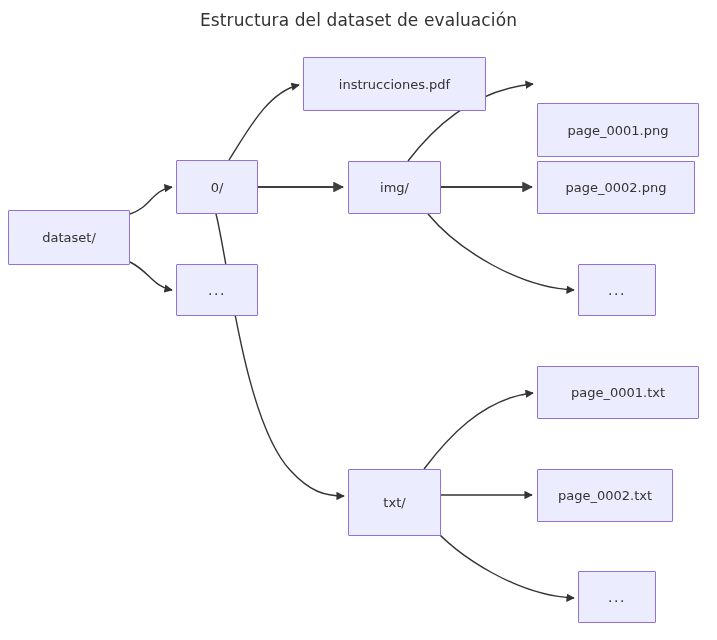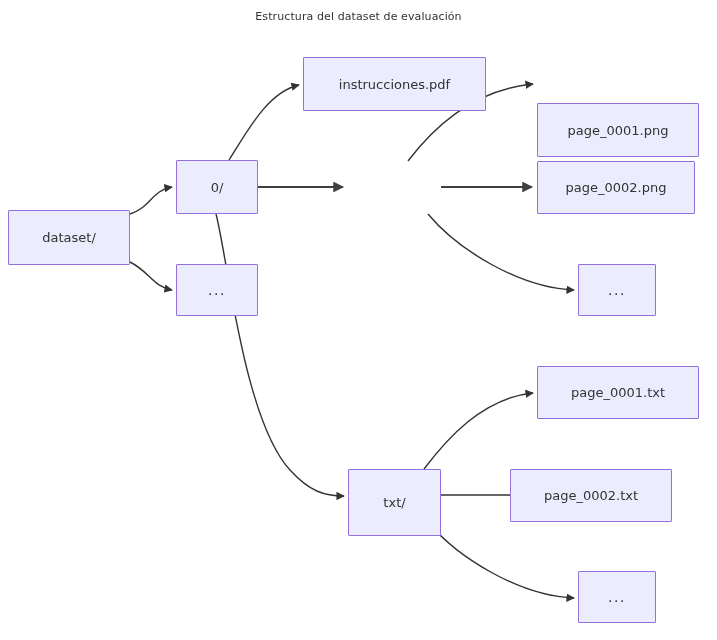--- a/index.html
+++ b/index.html
@@ -19,21 +19,21 @@
     inset: 0;
     width: 717px;
     height: 640px;
   }
   #diagram-title {
     position: absolute;
     left: 0;
     top: 10px;
     width: 717px;
     text-align: center;
-    font-size: 11px;
+    font-size: 17px;
     color: #333333;
     letter-spacing: 0.1px;
     white-space: nowrap;
   }
   #edge-layer {
     position: absolute;
     left: 0;
     top: 0;
     width: 717px;
     height: 640px;
@@ -119,20 +119,23 @@
   </div>
 
   <div class="node ellipsis" style="left:176px; top:264px; width:82px; height:52px;">
     <span class="node-label">...</span>
   </div>
 
   <div class="node" style="left:303px; top:57px; width:183px; height:54px;">
     <span class="node-label">instrucciones.pdf</span>
   </div>
 
+  <div class="node" style="left:348px; top:161px; width:93px; height:53px;">
+    <span class="node-label">img/</span>
+  </div>
 
   <div class="node" style="left:348px; top:469px; width:93px; height:67px;">
     <span class="node-label">txt/</span>
   </div>
 
   <div class="node" style="left:537px; top:57px; width:162px; height:54px;margin-top:46px;">
     <span class="node-label">page_0001.png</span>
   </div>
 
   <div class="node" style="left:537px; top:161px; width:158px; height:53px;">
@@ -140,21 +143,21 @@
   </div>
 
   <div class="node ellipsis" style="left:578px; top:264px; width:78px; height:52px;">
     <span class="node-label">...</span>
   </div>
 
   <div class="node" style="left:537px; top:366px; width:162px; height:53px;text-align:center;">
     <span class="node-label">page_0001.txt</span>
   </div>
 
-  <div class="node" style="left:510px; top:469px; width:162px; height:53px;">
+  <div class="node" style="left:537px; top:469px; width:136px; height:53px;">
     <span class="node-label">page_0002.txt</span>
   </div>
 
   <div class="node ellipsis" style="left:578px; top:571px; width:78px; height:52px;">
     <span class="node-label">...</span>
   </div>
 
 </div>
 
 </body></html>

